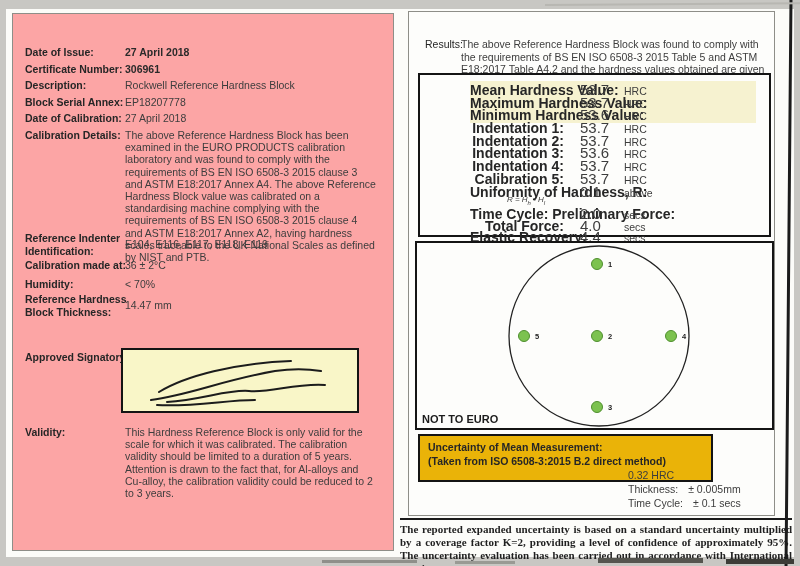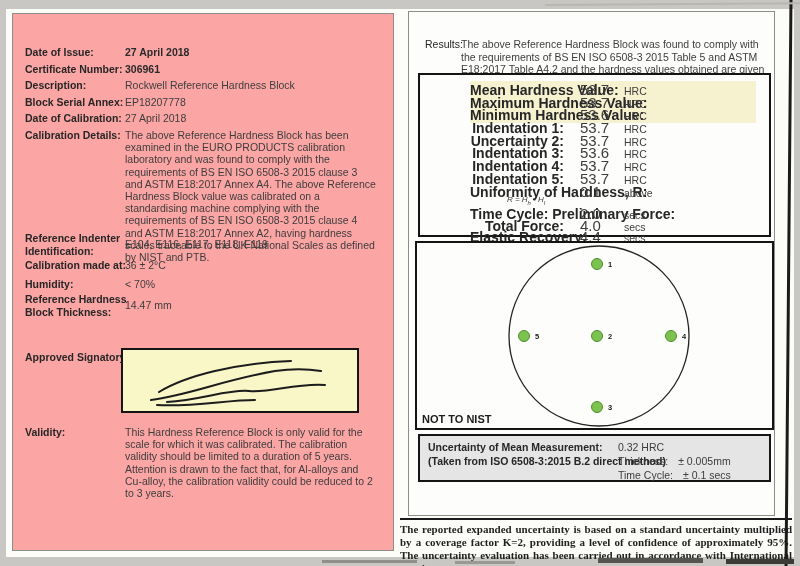--- a/index.html
+++ b/index.html
@@ -51,25 +51,25 @@
   .formula { margin-left:58px; width:96px; text-align:center; font-size:8px; font-style:italic; color:#3d3d3d; }
   .formula sub { font-size:6px; }
 
   .diagram-box {
     position:absolute; left:6px; top:229px; width:359px; height:189px;
     border:2px solid #141414; background:#fdfdfb;
   }
   .nts { position:absolute; left:5px; bottom:3px; font-size:11px; font-weight:bold; color:#1c1c1c; }
 
   .unc-box {
-    position:absolute; left:9px; top:422px; width:353px; height:48px;
-    border:2px solid #141414; background:#e5e5e5; font-size:10.5px;
+    position:absolute; left:9px; top:422px; width:295px; height:48px;
+    border:2px solid #141414; background:#eab308; font-size:10.5px;
   }
   .unc-box .ul { position:absolute; left:8px; font-weight:bold; color:#262626; white-space:nowrap; }
-  .unc-box .uv { position:absolute; left:198px; color:#3d3d3d; white-space:nowrap; }
+  .unc-box .uv { position:absolute; left:208px; color:#3d3d3d; white-space:nowrap;margin-top:28px; }
   .uv .gap { display:inline-block; width:10px; }
 
   
   .footer {
     position:absolute; left:400px; top:518px; width:392px;
     border-top:2px solid #1a1a1a; padding-top:3px;
     font-family:"Liberation Serif", serif; font-weight:bold;
     font-size:11px; line-height:13px; color:#1f1f1f; text-align:justify;
   }
 
@@ -174,42 +174,42 @@
       </div>
     <div class="vrow">
         <div class="band">
       <div class="vlabel">Indentation 1:</div>
       <div class="vval">53.7</div>
       <div class="vunit">HRC</div>
     </div>
       </div>
     <div class="vrow">
         <div class="band">
-      <div class="vlabel">Uncertainty 2:</div>
+      <div class="vlabel">Indentation 2:</div>
       <div class="vval">53.7</div>
       <div class="vunit">HRC</div>
     </div>
       </div>
     <div class="vrow">
         <div class="band">
       <div class="vlabel">Indentation 3:</div>
       <div class="vval">53.6</div>
       <div class="vunit">HRC</div>
     </div>
       </div>
     <div class="vrow">
         <div class="band">
       <div class="vlabel">Indentation 4:</div>
       <div class="vval">53.7</div>
       <div class="vunit">HRC</div>
     </div>
       </div>
     <div class="vrow">
         <div class="band">
-      <div class="vlabel">Indentation 5:</div>
+      <div class="vlabel">Calibration 5:</div>
       <div class="vval">53.7</div>
       <div class="vunit">HRC</div>
     </div>
       </div>
     <div class="vrow">
         <div class="band">
       <div class="vlabel">Uniformity of Hardness, R:</div>
       <div class="vval">0.1</div>
       <div class="vunit">above</div>
     </div>
@@ -247,21 +247,21 @@
       <circle cx="180" cy="93" r="5.5" stroke="#4f8f2e" stroke-width="1" fill="#7cc24f"></circle>
       <circle cx="180" cy="164" r="5.5" stroke="#4f8f2e" stroke-width="1" fill="#7cc24f"></circle>
       <circle cx="254" cy="93" r="5.5" stroke="#4f8f2e" stroke-width="1" fill="#7cc24f"></circle>
       <circle cx="107" cy="93" r="5.5" stroke="#4f8f2e" stroke-width="1" fill="#7cc24f"></circle>
       <text x="191" y="24" font-size="7.5" font-weight="bold" fill="#222">1</text>
       <text x="191" y="96" font-size="7.5" font-weight="bold" fill="#222">2</text>
       <text x="191" y="167" font-size="7.5" font-weight="bold" fill="#222">3</text>
       <text x="265" y="96" font-size="7.5" font-weight="bold" fill="#222">4</text>
       <text x="118" y="96" font-size="7.5" font-weight="bold" fill="#222">5</text>
     </svg>
-    <div class="nts">NOT TO NIST</div>
+    <div class="nts">NOT TO EURO</div>
   </div>
 
   <div class="unc-box">
     <div class="ul" style="top:5px">Uncertainty of Mean Measurement:</div>
     <div class="uv" style="top:5px">0.32 HRC</div>
     <div class="ul" style="top:19px">(Taken from ISO 6508-3:2015 B.2 direct method)</div>
     <div class="uv" style="top:19px"><span>Thickness:</span><span class="gap"></span><span>± 0.005mm</span></div>
     <div class="uv" style="top:33px"><span>Time Cycle:</span><span class="gap"></span><span>± 0.1 secs</span></div>
   </div>
 </div>

